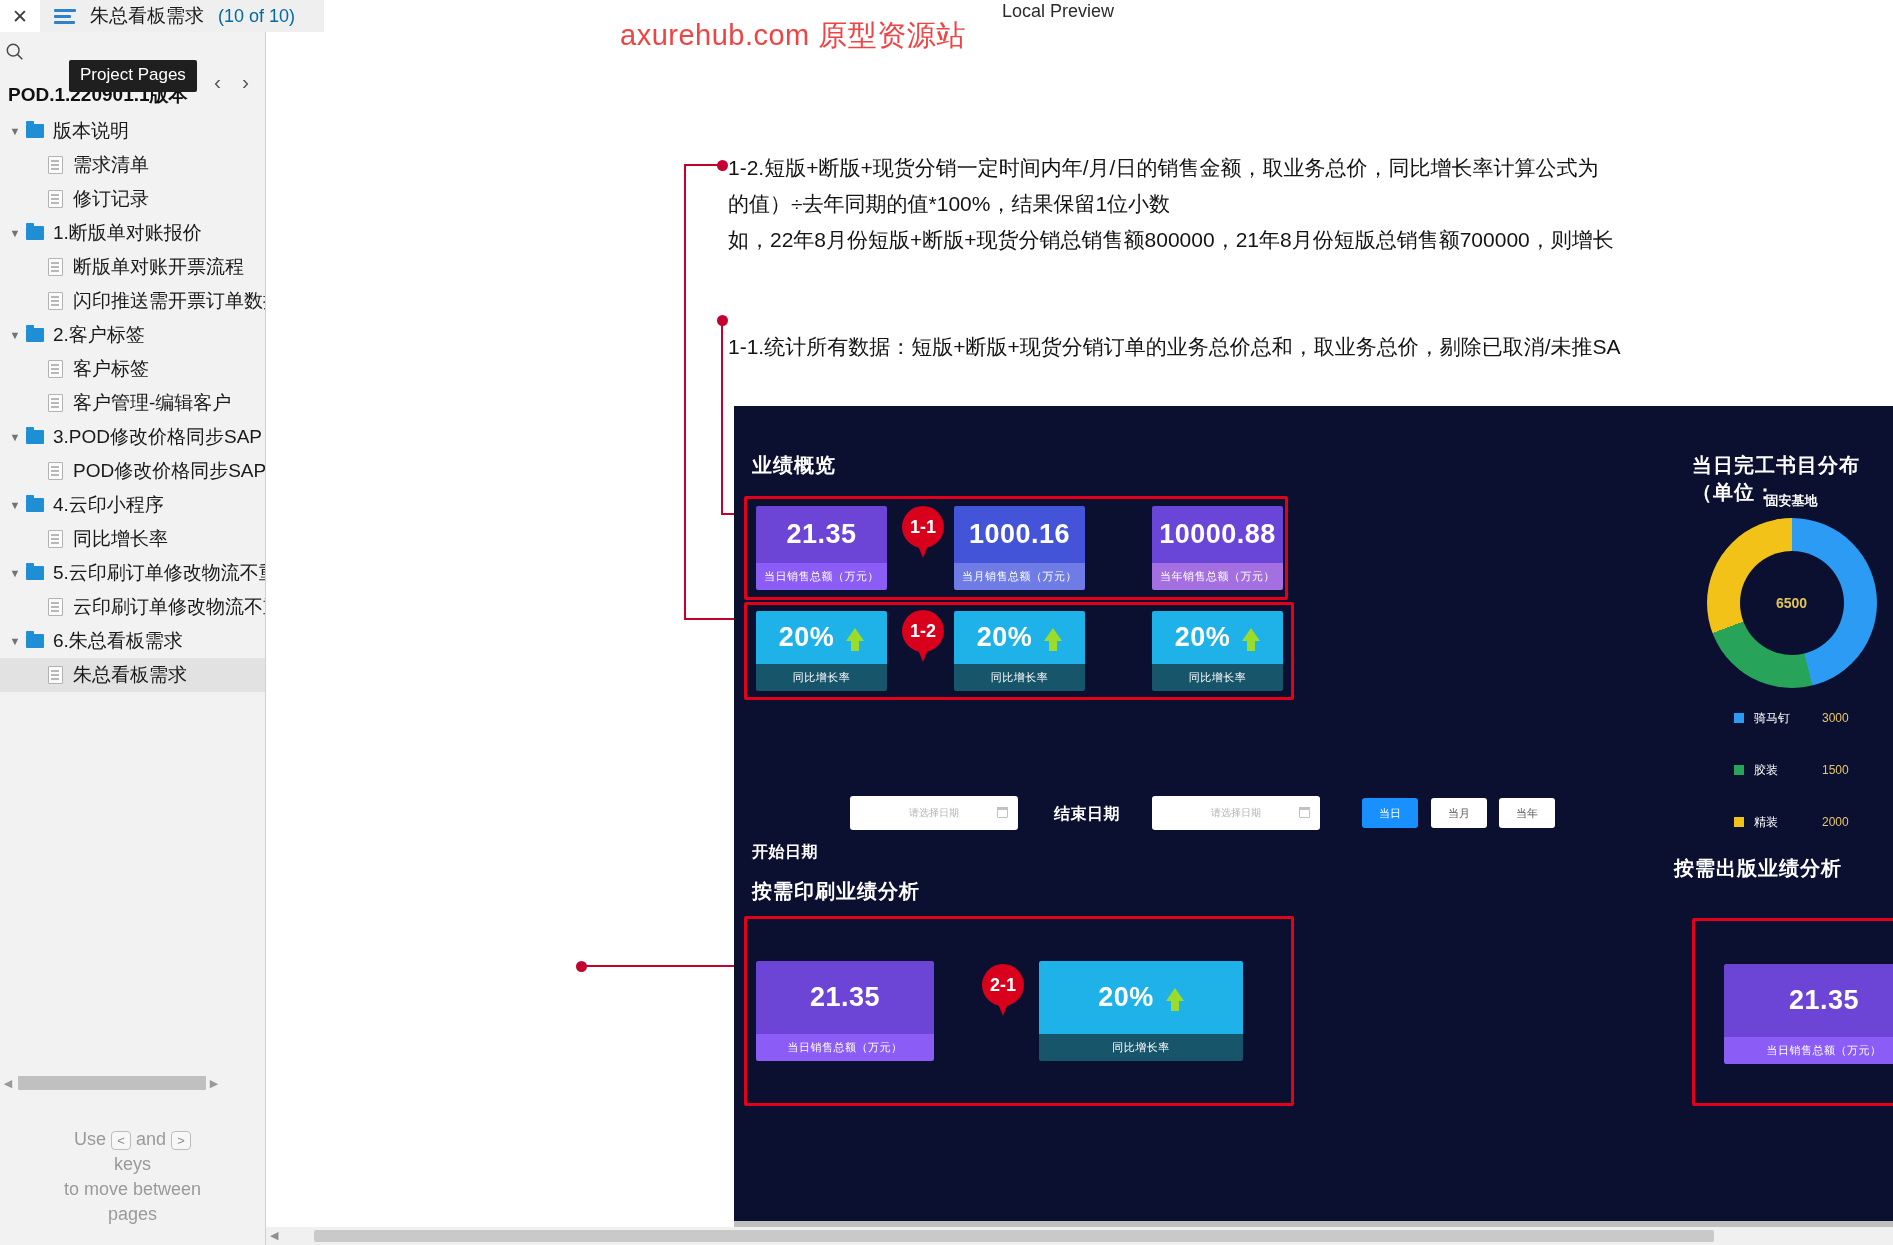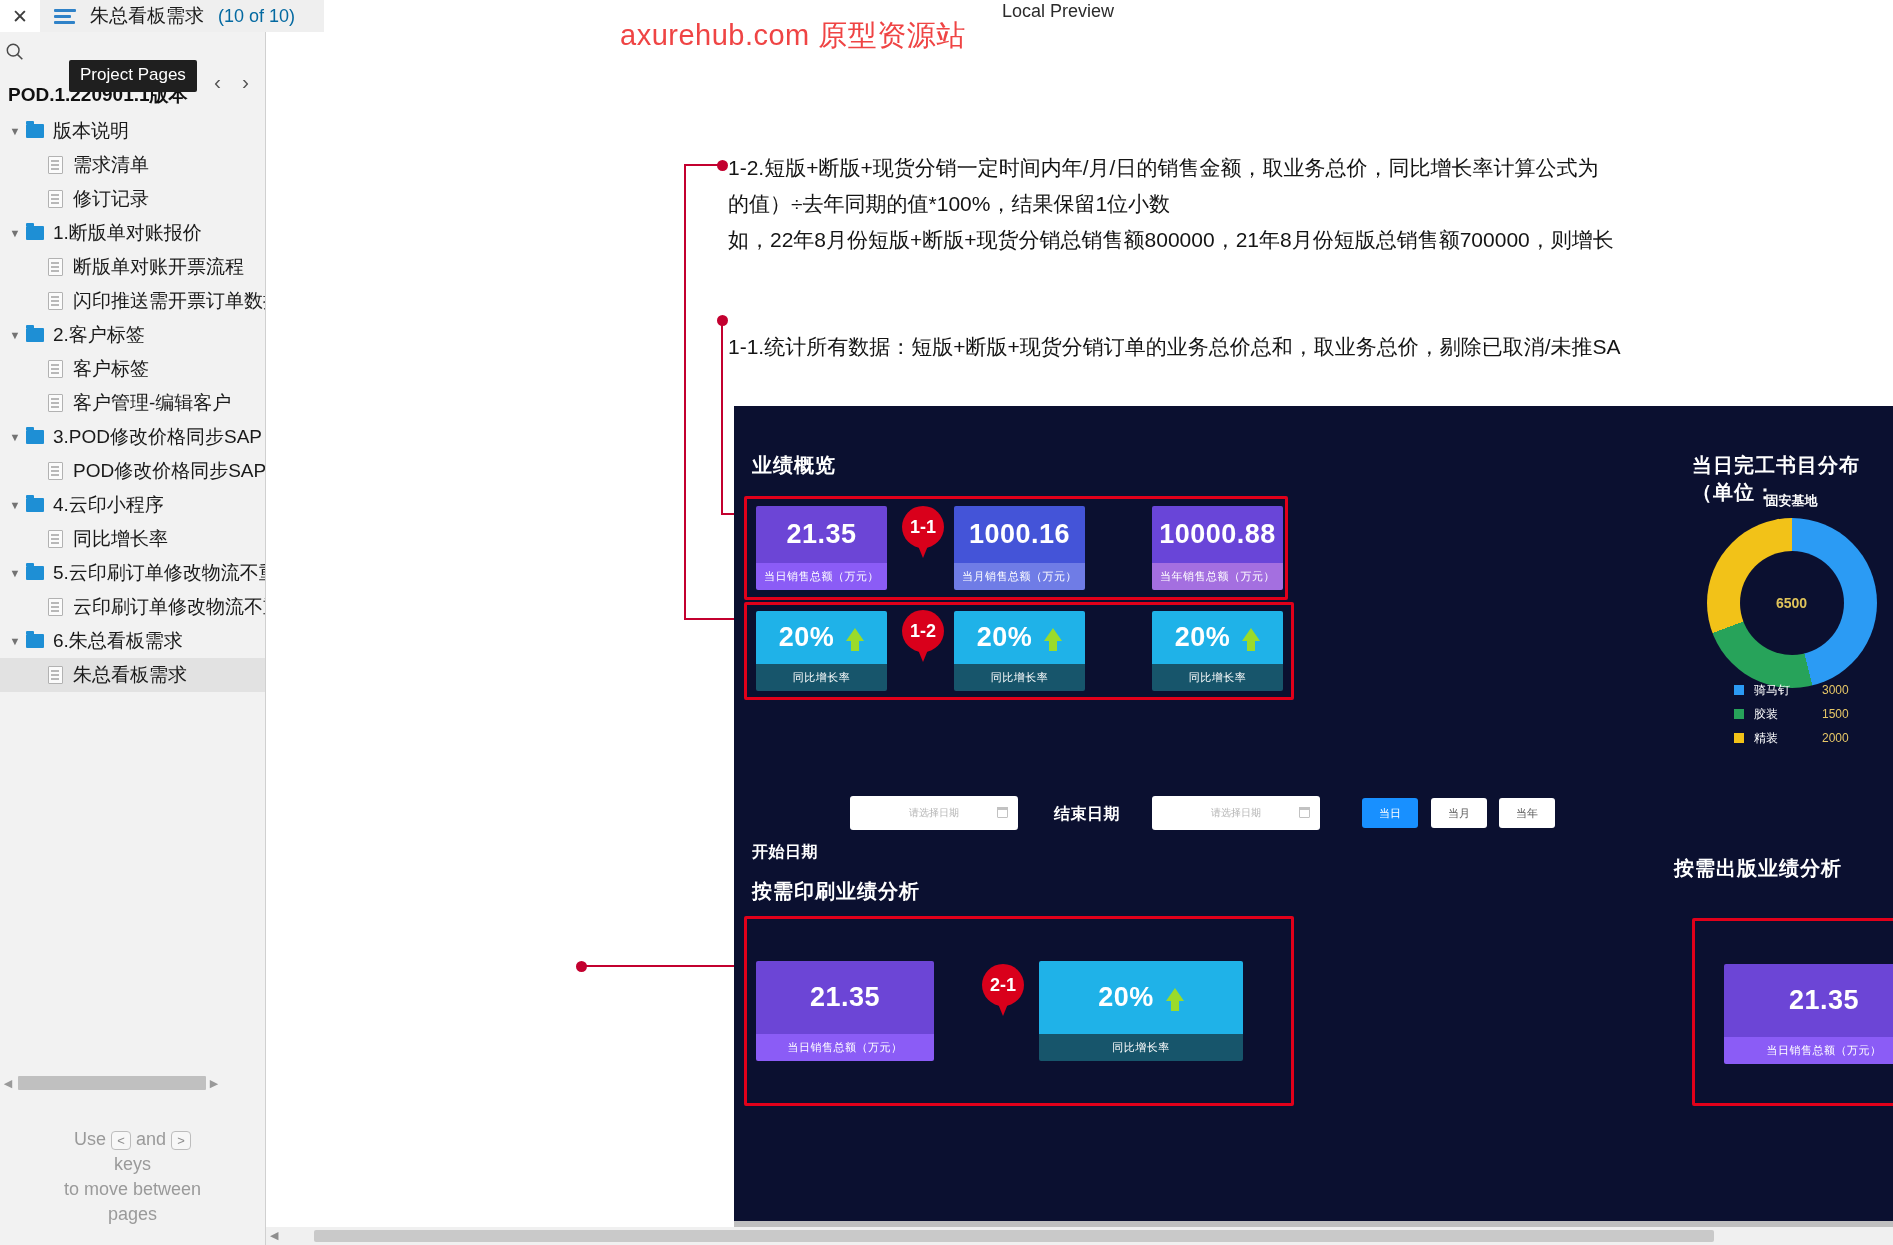--- a/index.html
+++ b/index.html
@@ -236,21 +236,21 @@
     width: 104px; height: 104px; border-radius: 50%;
     background: #0b1030; display: flex; align-items: center;
     justify-content: center;
     color: #e0c45a; font-size: 14px; font-weight: bold;
   }
   #donut-legend {
     position: absolute; left: 1000px; top: 272px;
     font-size: 12px; color: #ffffff;
   }
   .legend-row {
-    display: flex; align-items: center; height: 24px; white-space: nowrap;
+    display: flex; align-items: center; height: 24px; white-space: nowrap; margin-top: 28px;
   }
   .legend-swatch {
     width: 10px; height: 10px; margin-right: 10px; flex: 0 0 10px;
   }
   .legend-name { width: 68px; }
   .legend-val { color: #e7c767; }
 
   
   #filter-row { position: absolute; left: 18px; top: 390px; width: 1100px; height: 40px; }
   .filter-label {

